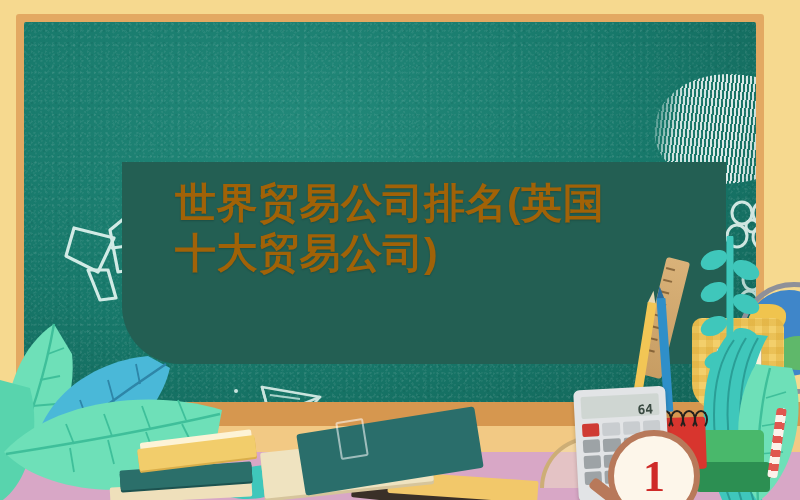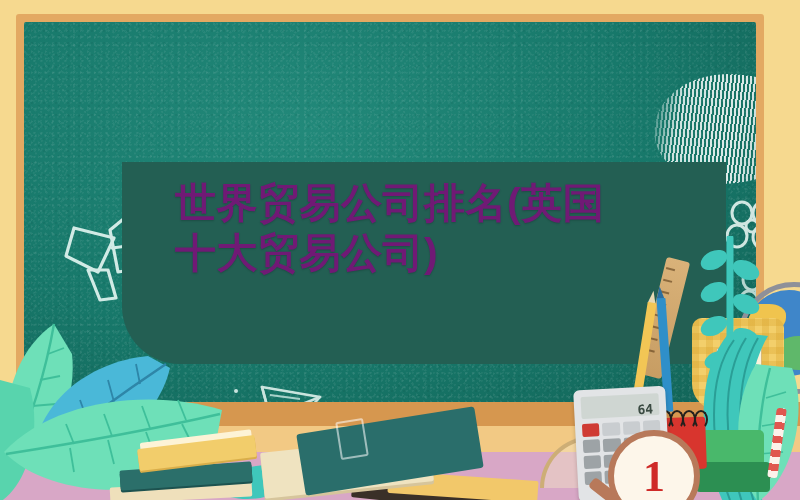--- a/index.html
+++ b/index.html
@@ -54,21 +54,21 @@
     position:absolute;left:98px;top:140px;width:604px;height:202px;
     background:#2b6a5d;
     border-radius:0 0 0 58px;
     box-shadow:0 0 0 0 rgba(0,0,0,0);
   }
   .overlay-tint{position:absolute;inset:0;background:rgba(10,60,52,.22);border-radius:0 0 0 58px;}
 
   
   .title{
     position:absolute;left:175px;top:178px;width:470px;
-    color:#701a75;font-size:41px;font-weight:700;line-height:50px;
+    color:#a16207;font-size:41px;font-weight:700;line-height:50px;
     letter-spacing:.5px;
     text-shadow:0 1px 2px rgba(0,0,0,.18);
     white-space:pre-wrap;
   }
 
   
   .desk-a{position:absolute;left:0;bottom:72px;width:800px;height:26px;background:#d6974f;}
   .desk-b{position:absolute;left:0;bottom:46px;width:800px;height:28px;background:#f2c984;}
   .desk-c{position:absolute;left:0;bottom:0;width:800px;height:48px;background:#d8a7c6;}
 

